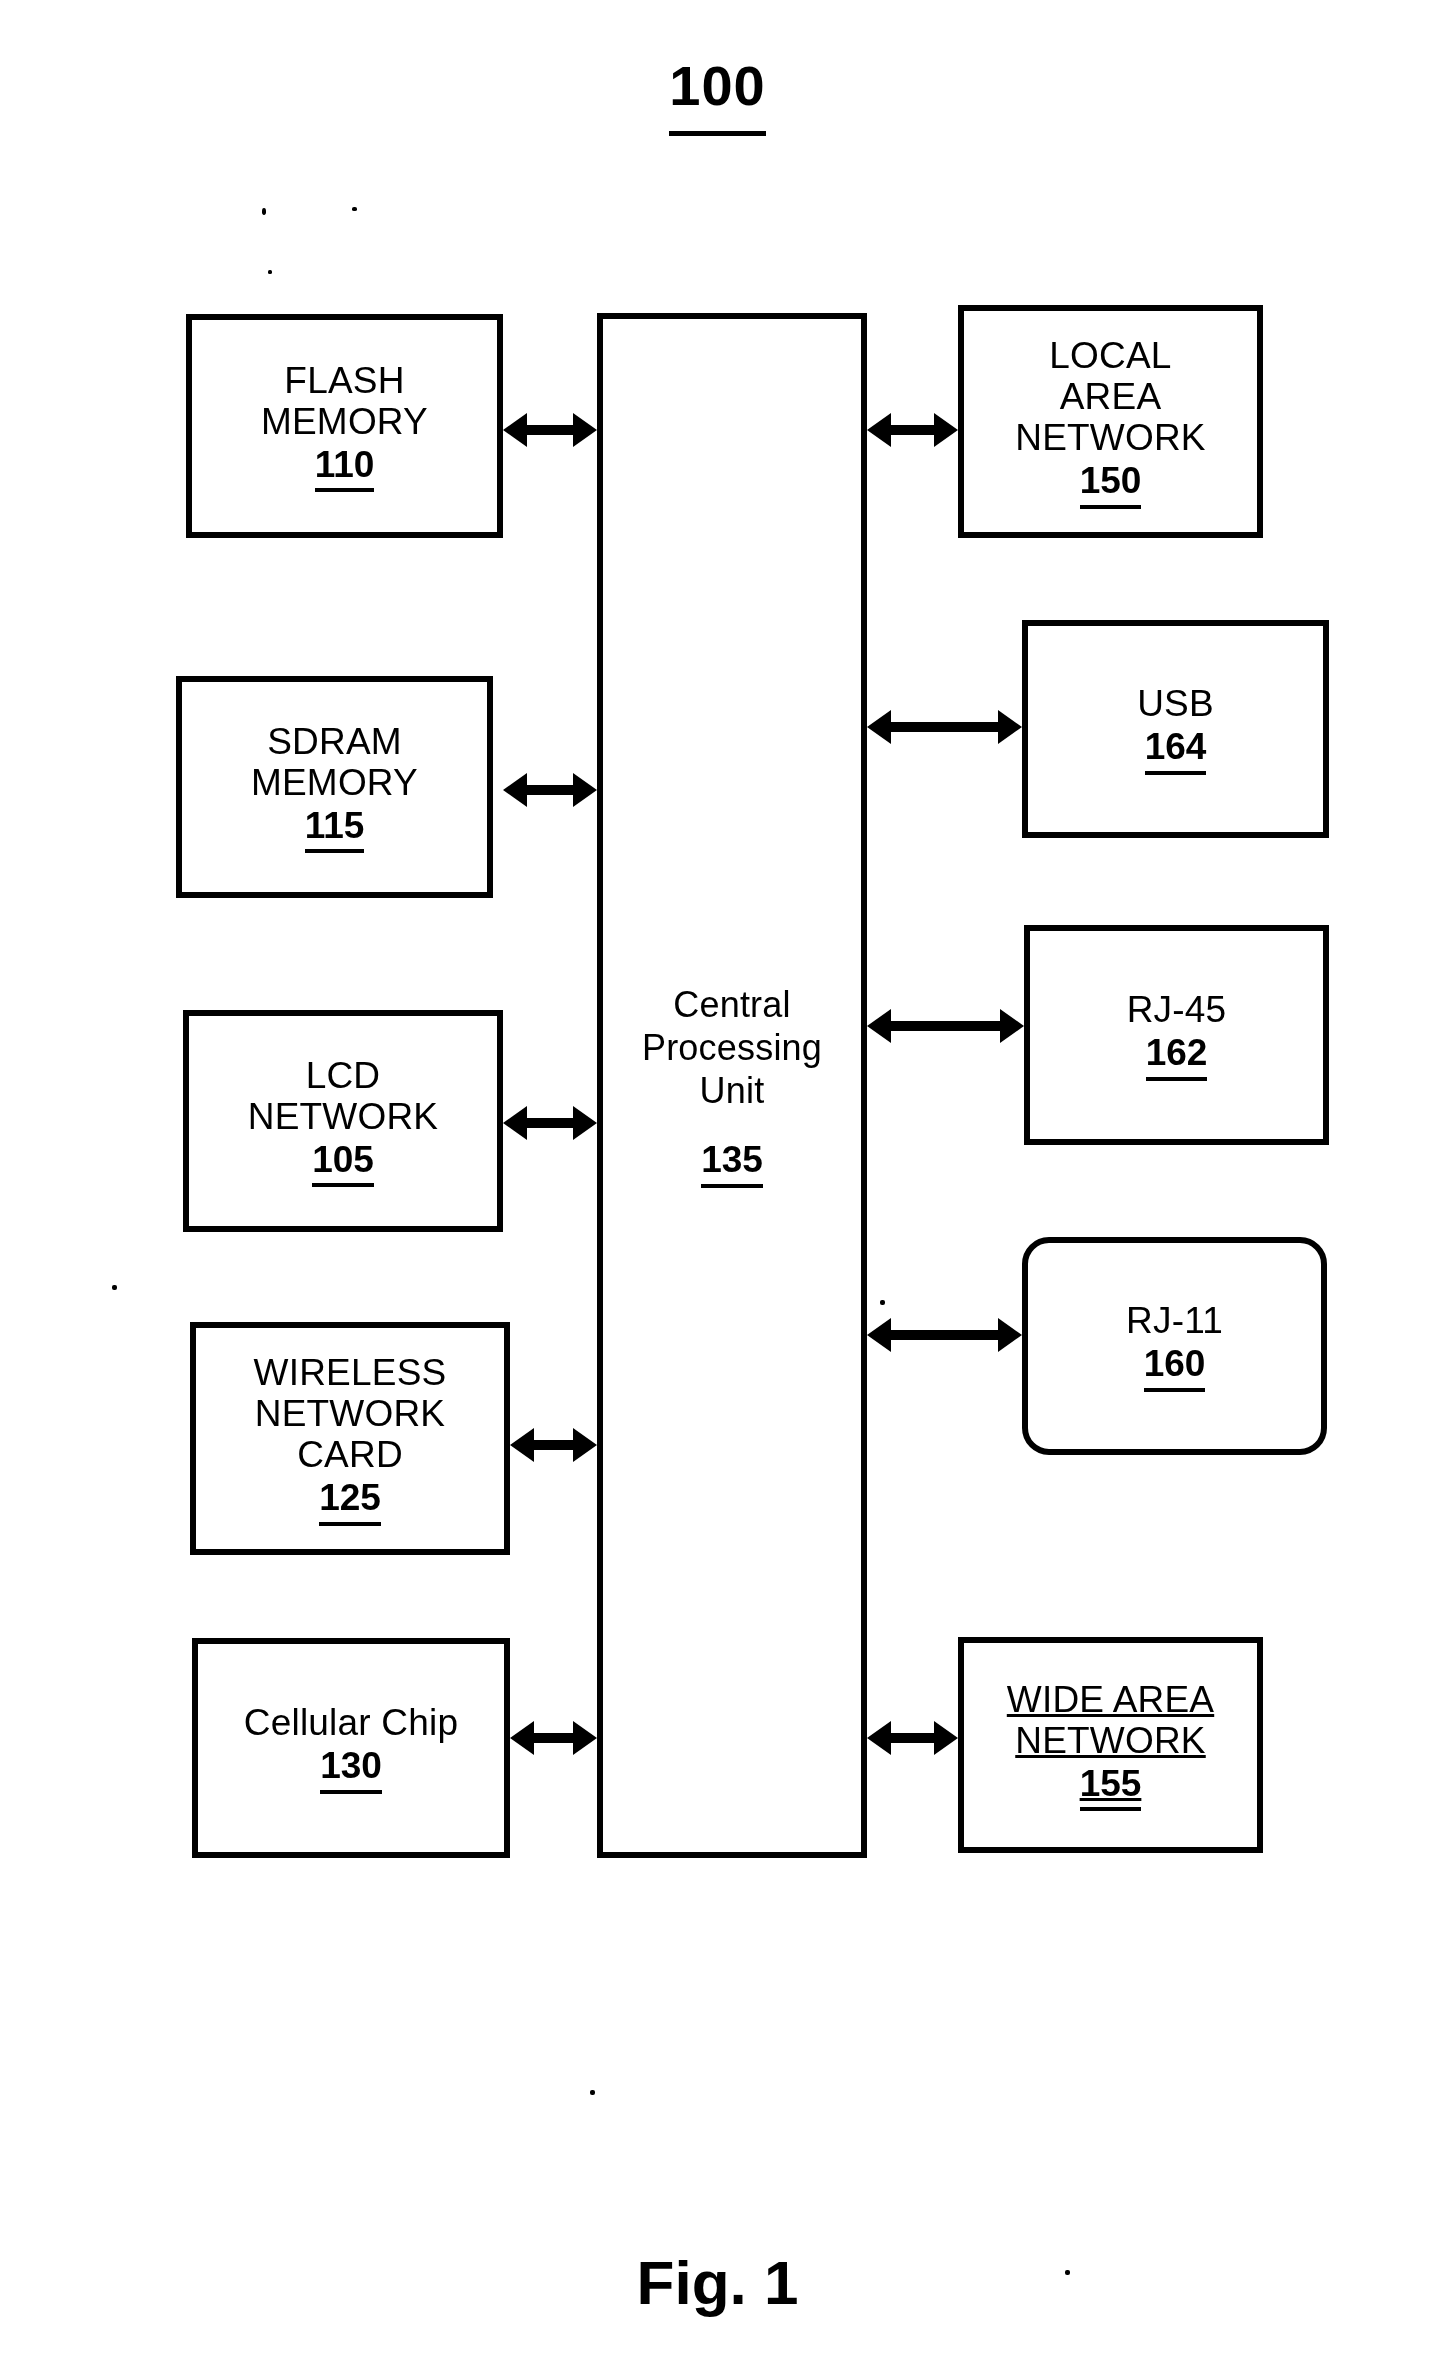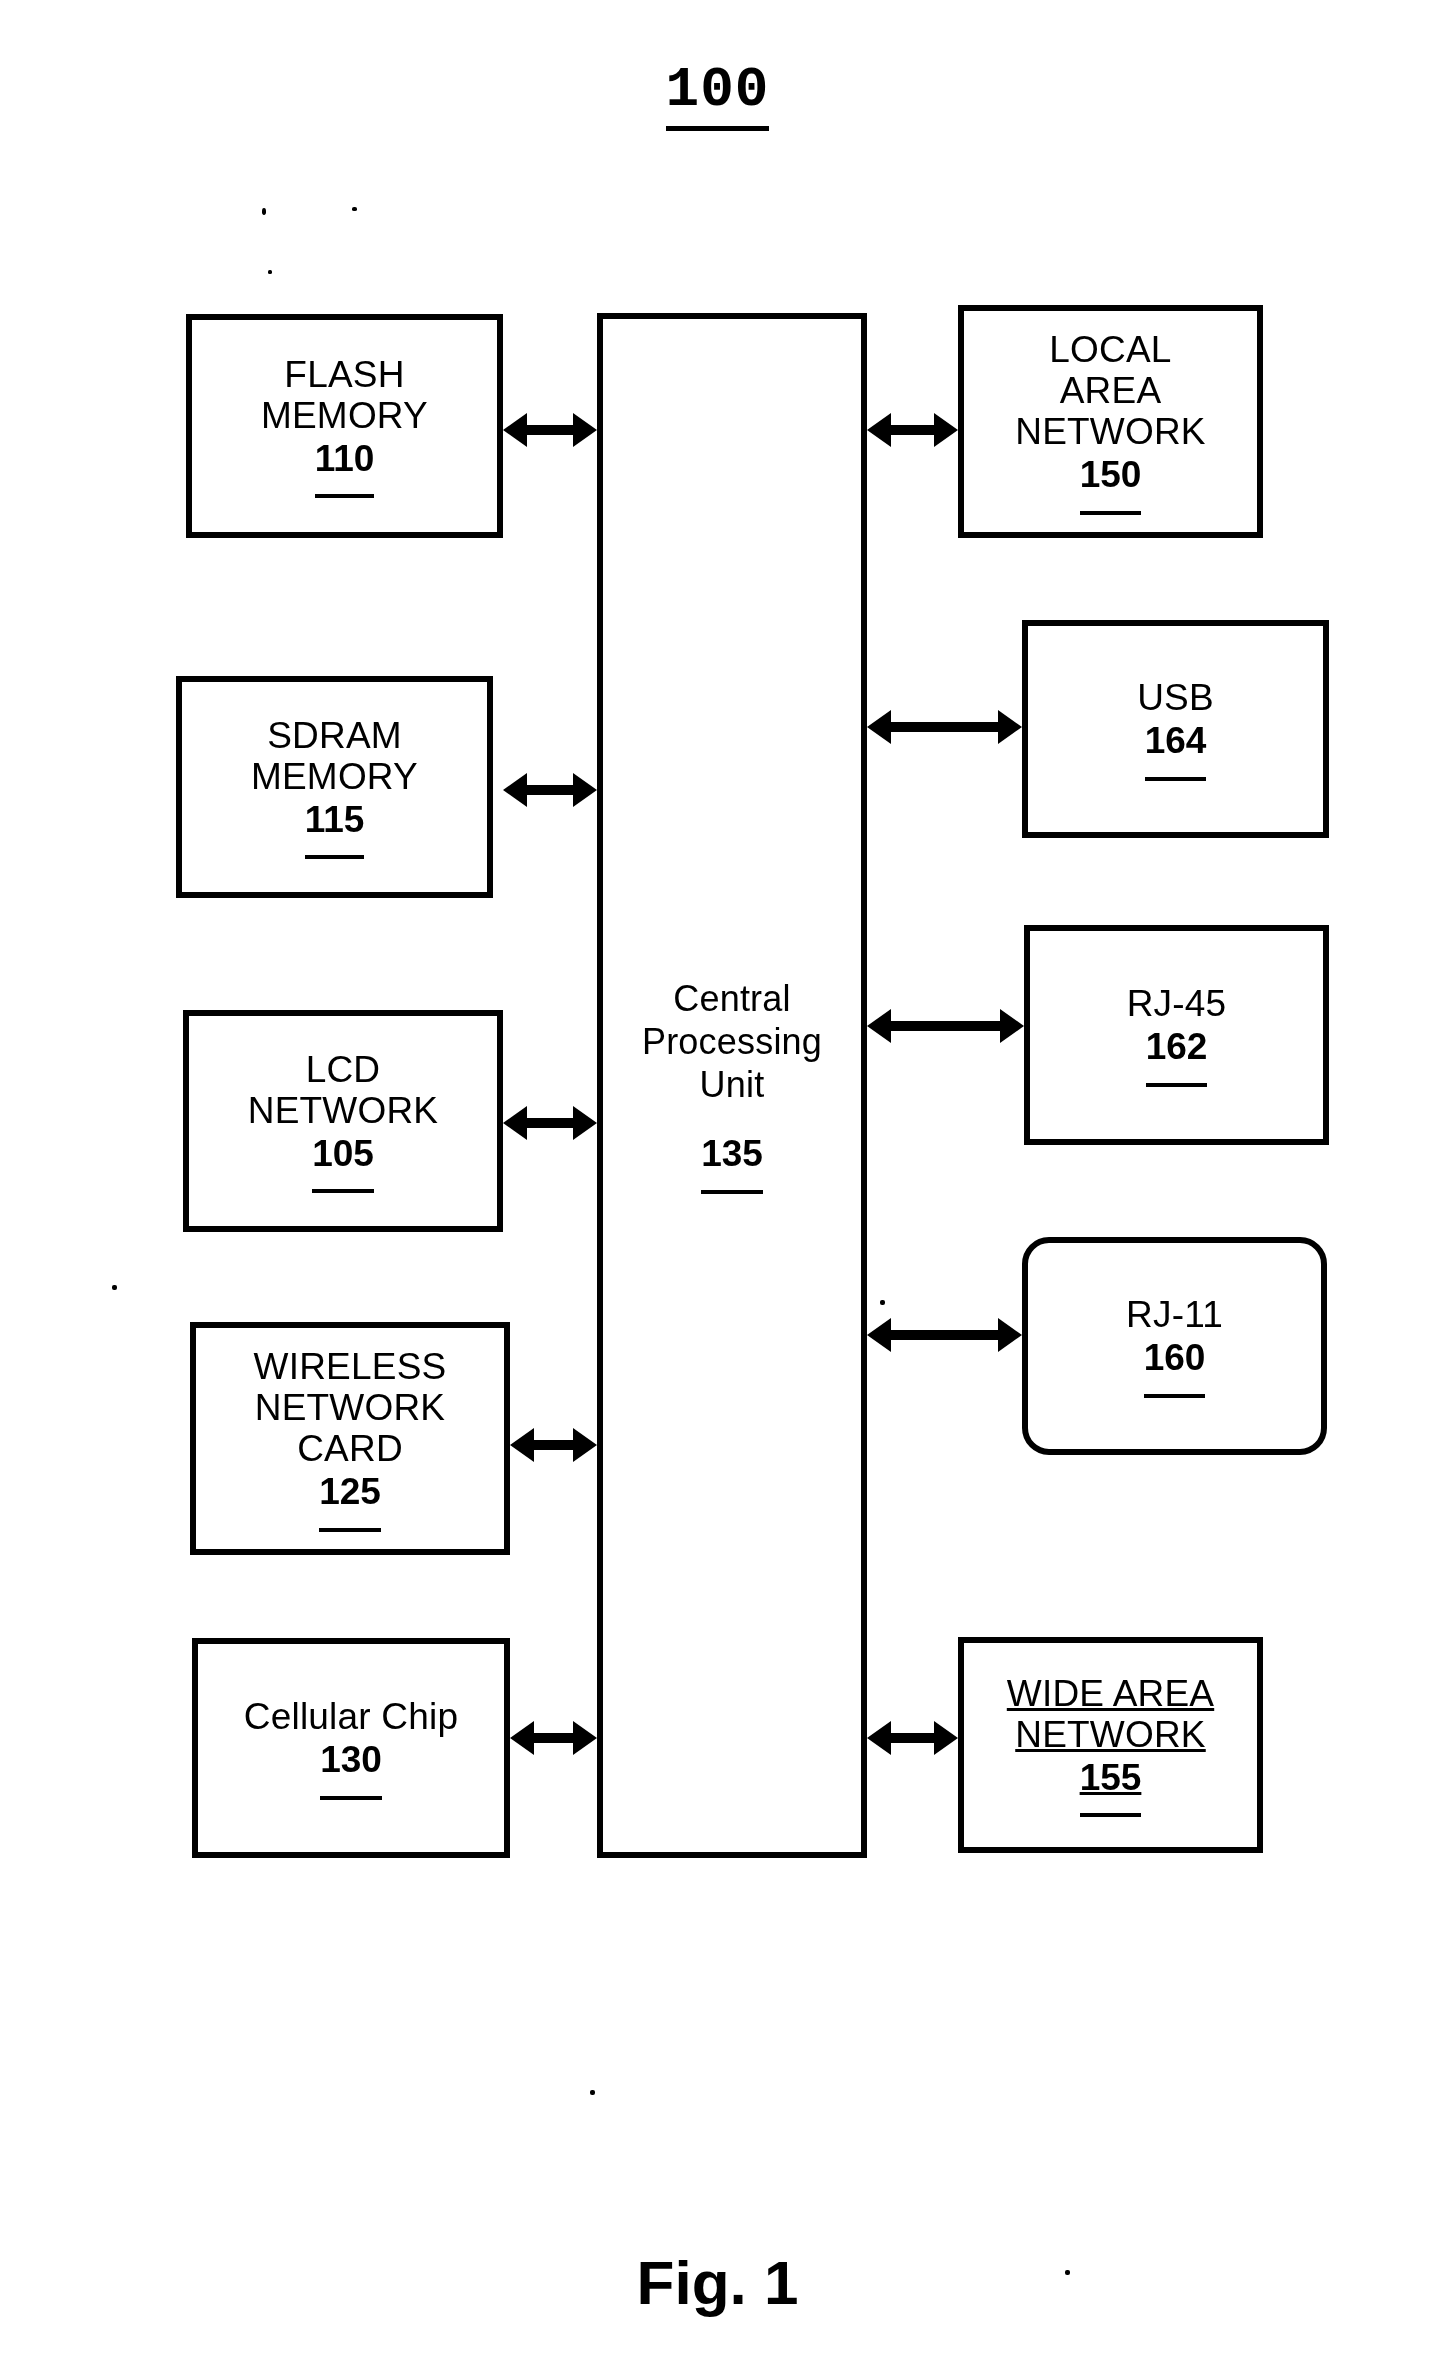--- a/index.html
+++ b/index.html
@@ -26,22 +26,21 @@
     left: 0;
     width: 1435px;
     text-align: center;
     font-size: 56px;
     font-weight: bold;
     letter-spacing: 1px;
     line-height: 1;
   }
   .fig-number span {
     border-bottom: 5px solid #000;
-    padding-bottom: 4px;
-    font-family: Liberation Mono, monospace;
+    padding-bottom: 14px;
   }
 
   
   .fig-caption {
     position: absolute;
     left: 0;
     width: 1435px;
     text-align: center;
     font-size: 62px;
     font-weight: bold;
@@ -64,21 +63,21 @@
     font-size: 37px;
     line-height: 1.12;
     letter-spacing: 0.2px;
     white-space: pre-line;
   }
   .node .refnum {
     font-size: 37px;
     font-weight: bold;
     line-height: 1.1;
     border-bottom: 4px solid #000;
-    padding-bottom: 15px;
+    padding-bottom: 3px;
     margin-top: 2px;
     display: inline-block;
   }
   
   .node.cpu .refnum {
     margin-top: 28px;
   }
   .node.cpu .label {
     font-size: 36px;
     line-height: 1.2;

